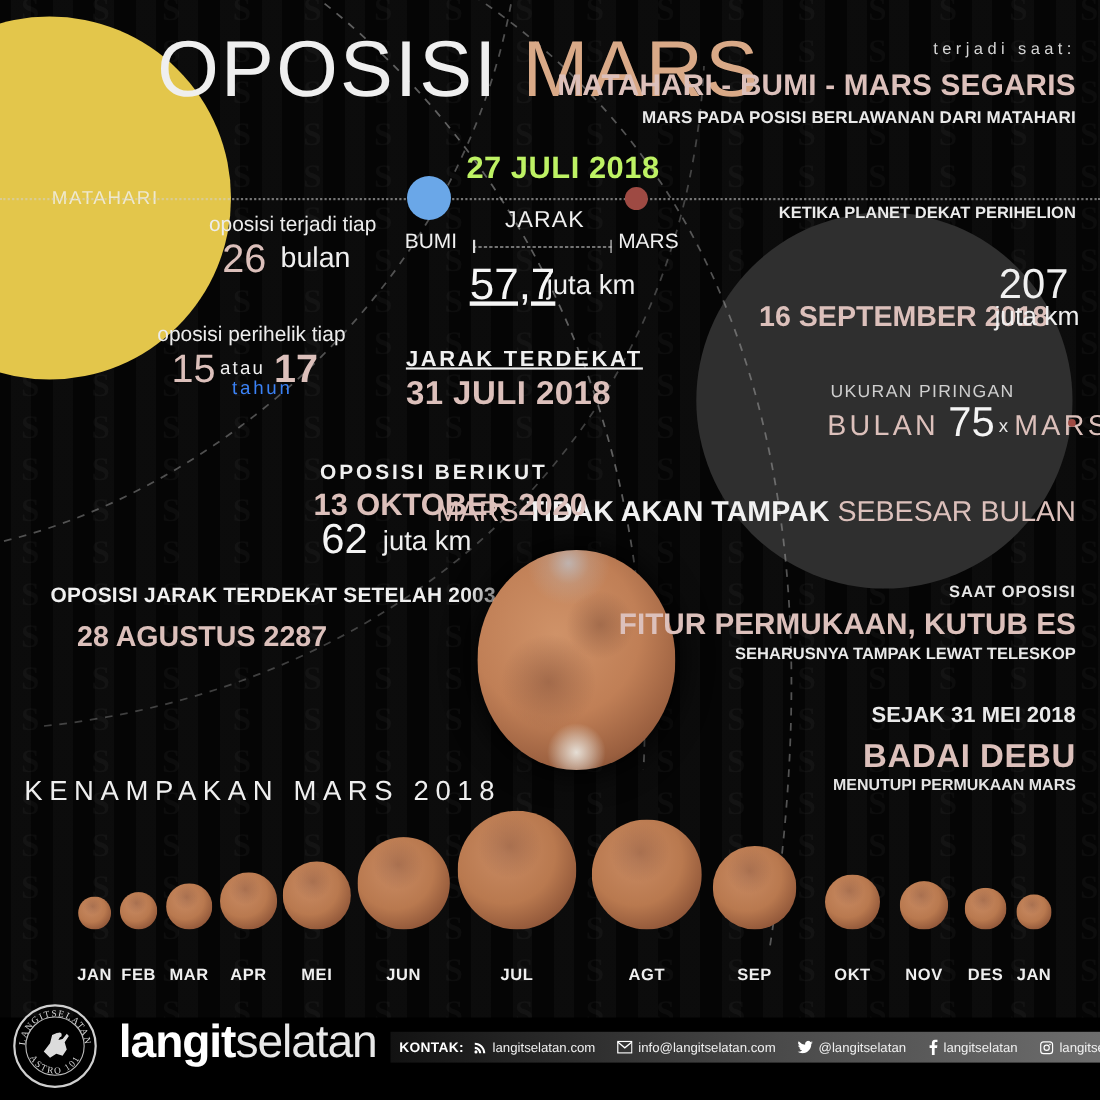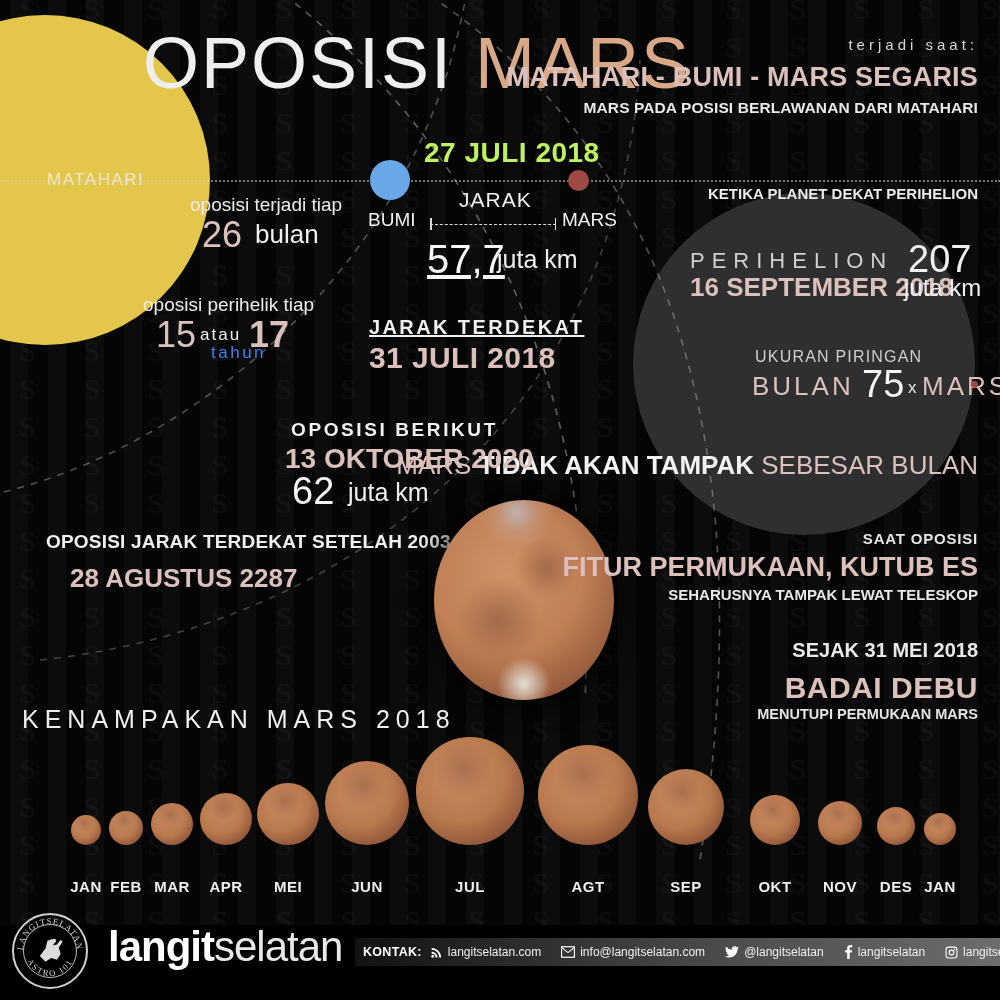--- a/index.html
+++ b/index.html
@@ -170,21 +170,20 @@
     <span class="a">OPOSISI</span>
     <span class="b">MARS</span>
   </div>
 
   <div class="t grey" style="right:22px;top:36px;font-size:15px;letter-spacing:4px;color:#d6d6d6;">terjadi saat:</div>
   <div class="t rose" style="right:22px;top:62px;font-size:27px;font-weight:bold;letter-spacing:.2px;">MATAHARI - BUMI - MARS SEGARIS</div>
   <div class="t white" style="right:22px;top:99px;font-size:15.5px;font-weight:bold;letter-spacing:.1px;color:#e9e9e9;margin-left:24px;">MARS  PADA POSISI BERLAWANAN DARI MATAHARI</div>
 
   <div class="t white" style="right:22px;top:185px;font-size:15px;font-weight:bold;color:#eaeaea;">KETIKA PLANET DEKAT PERIHELION</div>
 
-  <div class="t grey" style="left:690px;top:248px;font-size:22px;letter-spacing:7px;color:#cfcfcf;">PERIHELION</div>
   <div class="t" style="left:908px;top:238px;font-size:38px;font-weight:300;color:#f0f0f0;">207</div>
   <div class="t rose" style="left:690px;top:272px;font-size:26px;font-weight:bold;">16 SEPTEMBER 2018</div>
   <div class="t" style="left:904px;top:274px;font-size:24px;font-weight:300;color:#efefef;">juta km</div>
 
   <div class="t grey" style="left:755px;top:348px;font-size:16px;letter-spacing:1.2px;color:#cfcfcf;">UKURAN PIRINGAN</div>
   <div class="t rose" style="left:752px;top:371px;font-size:26px;letter-spacing:3px;">BULAN</div>
   <div class="t" style="left:862px;top:363px;font-size:38px;font-weight:300;color:#f4f4f4;">75</div>
   <div class="t" style="left:908px;top:378px;font-size:17px;color:#e8e8e8;">x</div>
   <div class="t rose" style="left:922px;top:371px;font-size:26px;letter-spacing:3px;">MARS</div>
   <div class="tiny-mars" style="left:971px;top:381px;width:7px;height:7px;"></div>

